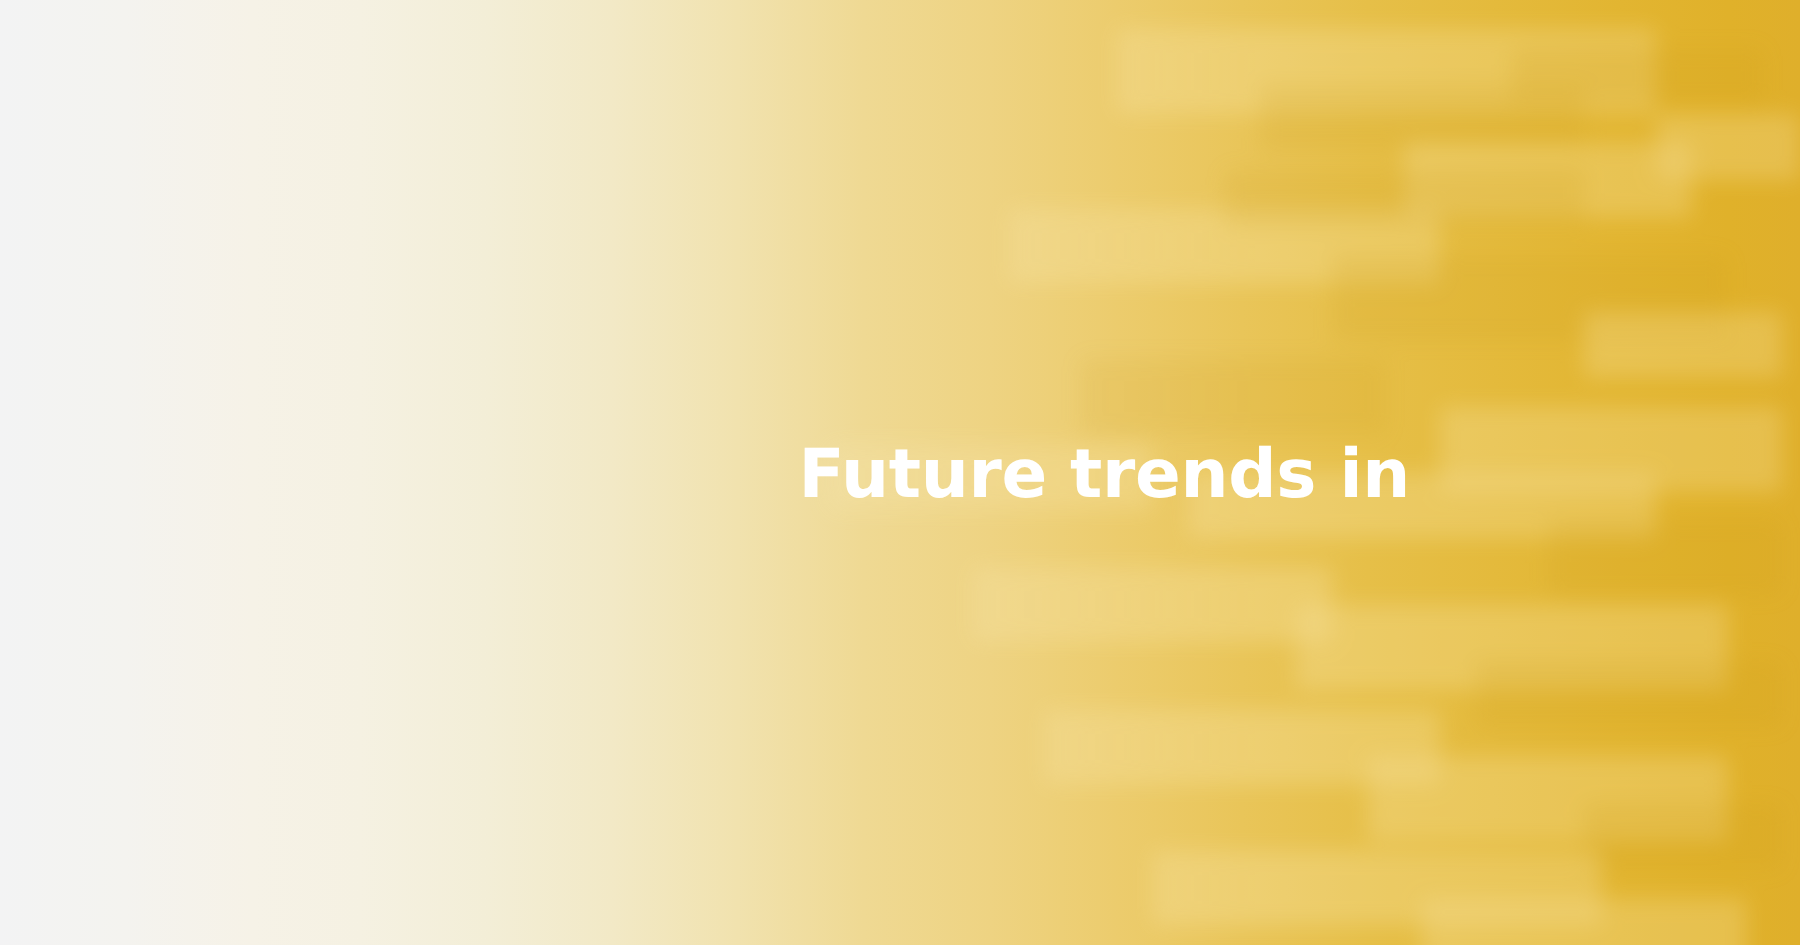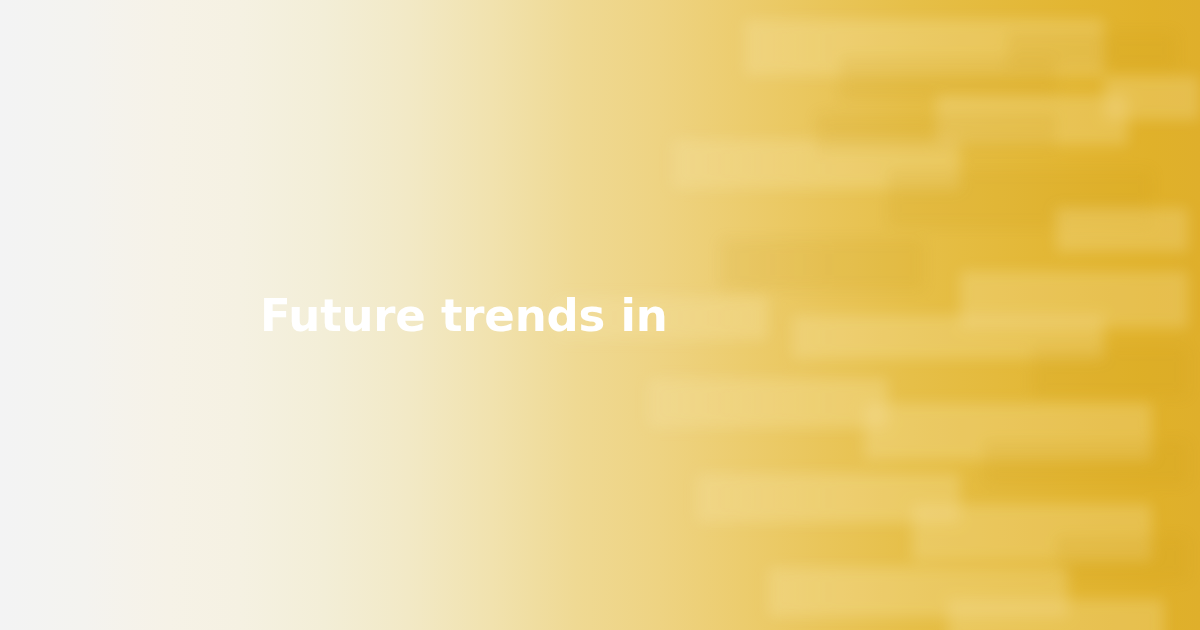--- a/index.html
+++ b/index.html
@@ -61,21 +61,21 @@
   }
   .streak.dark {
     background: rgba(200, 148, 20, 0.22);
   }
 
   
   .headline-wrap {
     position: relative;
     z-index: 3;
     width: 100%;
-    text-align: left;
+    text-align: right;
     padding: 0 59px;
     box-sizing: border-box;
   }
   .headline {
     margin: 0;
     color: #ffffff;
     font-size: 45px;
     line-height: 47px;
     font-weight: 700;
     letter-spacing: -0.2px;

